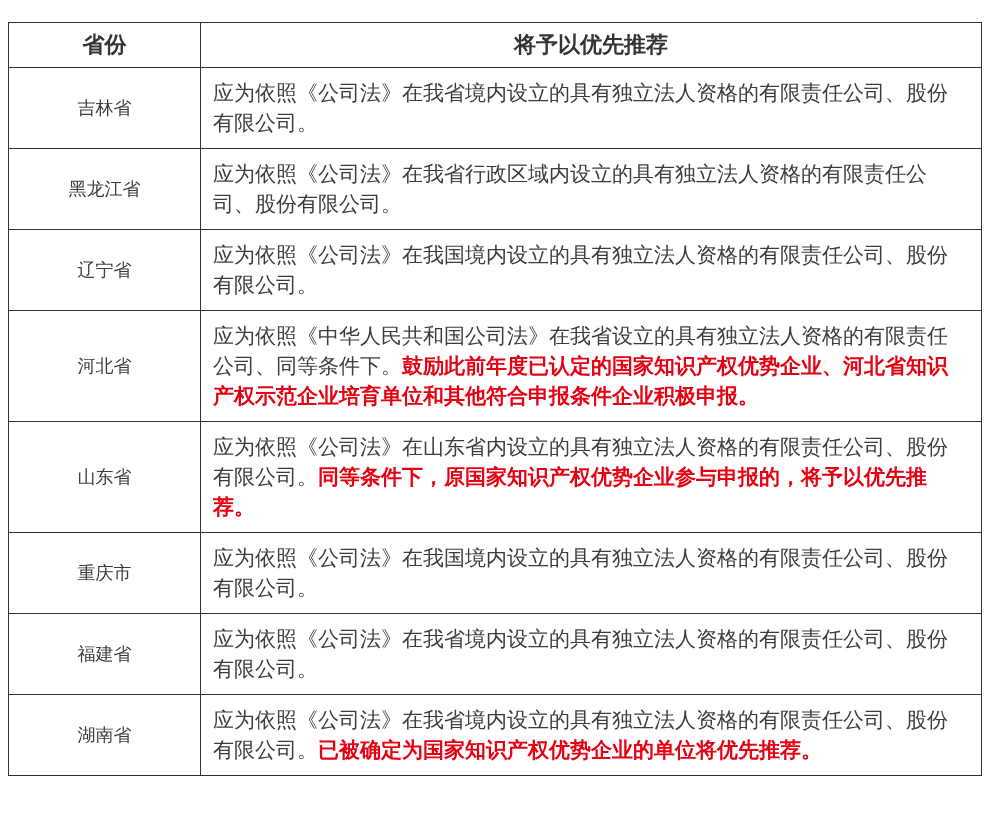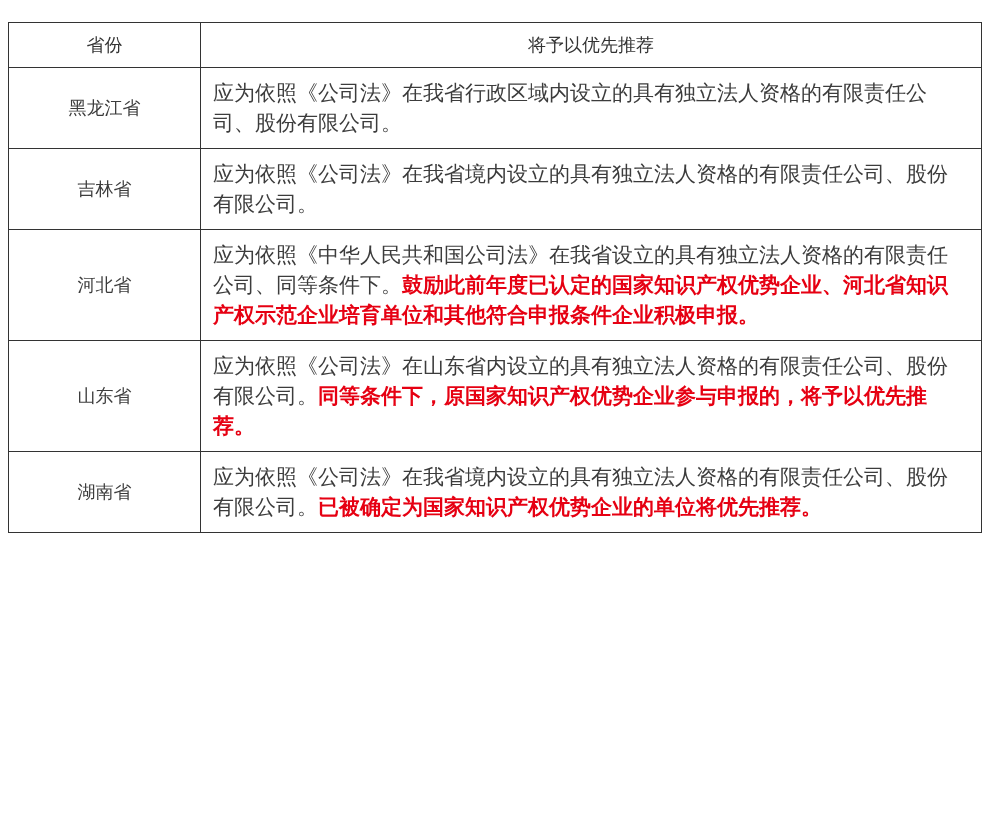--- a/index.html
+++ b/index.html
@@ -23,22 +23,22 @@
     background: #ffffff;
   }
   table.qual-table th,
   table.qual-table td {
     border: 1px solid #333333;
     vertical-align: middle;
   }
   col.col-province { width: 192px; }
   thead th {
     height: 42px;
-    font-size: 18px;
-    font-weight: normal;
+    font-size: 22px;
+    font-weight: bold;
     color: #333333;
     border-bottom-width: 2px;
   }
   td.cell-province {
     text-align: center;
     font-size: 18px;
     color: #3c3c3c;
   }
   td.cell-requirement {
     padding: 10px 14px 10px 12px;
@@ -62,34 +62,46 @@
       <col class="col-requirement">
     </colgroup>
     <thead>
       <tr>
         <th>省份</th>
         <th>将予以优先推荐</th>
       </tr>
     </thead>
     <tbody>
       <tr>
+        <td class="cell-province">吉林省</td>
+        <td class="cell-requirement"><span>应为依照《公司法》在我省境内设立的具有独立法人资格的有限责任公司、股份有限公司。</span><span class="hl"></span></td>
+      </tr>
+      <tr>
         <td class="cell-province">黑龙江省</td>
         <td class="cell-requirement"><span>应为依照《公司法》在我省行政区域内设立的具有独立法人资格的有限责任公司、股份有限公司。</span><span class="hl"></span></td>
       </tr>
       <tr>
-        <td class="cell-province">吉林省</td>
-        <td class="cell-requirement"><span>应为依照《公司法》在我省境内设立的具有独立法人资格的有限责任公司、股份有限公司。</span><span class="hl"></span></td>
+        <td class="cell-province">辽宁省</td>
+        <td class="cell-requirement"><span>应为依照《公司法》在我国境内设立的具有独立法人资格的有限责任公司、股份有限公司。</span><span class="hl"></span></td>
       </tr>
       <tr>
         <td class="cell-province">河北省</td>
         <td class="cell-requirement"><span>应为依照《中华人民共和国公司法》在我省设立的具有独立法人资格的有限责任公司、同等条件下。</span><span class="hl">鼓励此前年度已认定的国家知识产权优势企业、河北省知识产权示范企业培育单位和其他符合申报条件企业积极申报。</span></td>
       </tr>
       <tr>
         <td class="cell-province">山东省</td>
         <td class="cell-requirement"><span>应为依照《公司法》在山东省内设立的具有独立法人资格的有限责任公司、股份有限公司。</span><span class="hl">同等条件下，原国家知识产权优势企业参与申报的，将予以优先推荐。</span></td>
       </tr>
       <tr>
+        <td class="cell-province">重庆市</td>
+        <td class="cell-requirement"><span>应为依照《公司法》在我国境内设立的具有独立法人资格的有限责任公司、股份有限公司。</span><span class="hl"></span></td>
+      </tr>
+      <tr>
+        <td class="cell-province">福建省</td>
+        <td class="cell-requirement"><span>应为依照《公司法》在我省境内设立的具有独立法人资格的有限责任公司、股份有限公司。</span><span class="hl"></span></td>
+      </tr>
+      <tr>
         <td class="cell-province">湖南省</td>
         <td class="cell-requirement"><span>应为依照《公司法》在我省境内设立的具有独立法人资格的有限责任公司、股份有限公司。</span><span class="hl">已被确定为国家知识产权优势企业的单位将优先推荐。</span></td>
       </tr>
     </tbody>
   </table>
 </div>
 
 </body></html>

